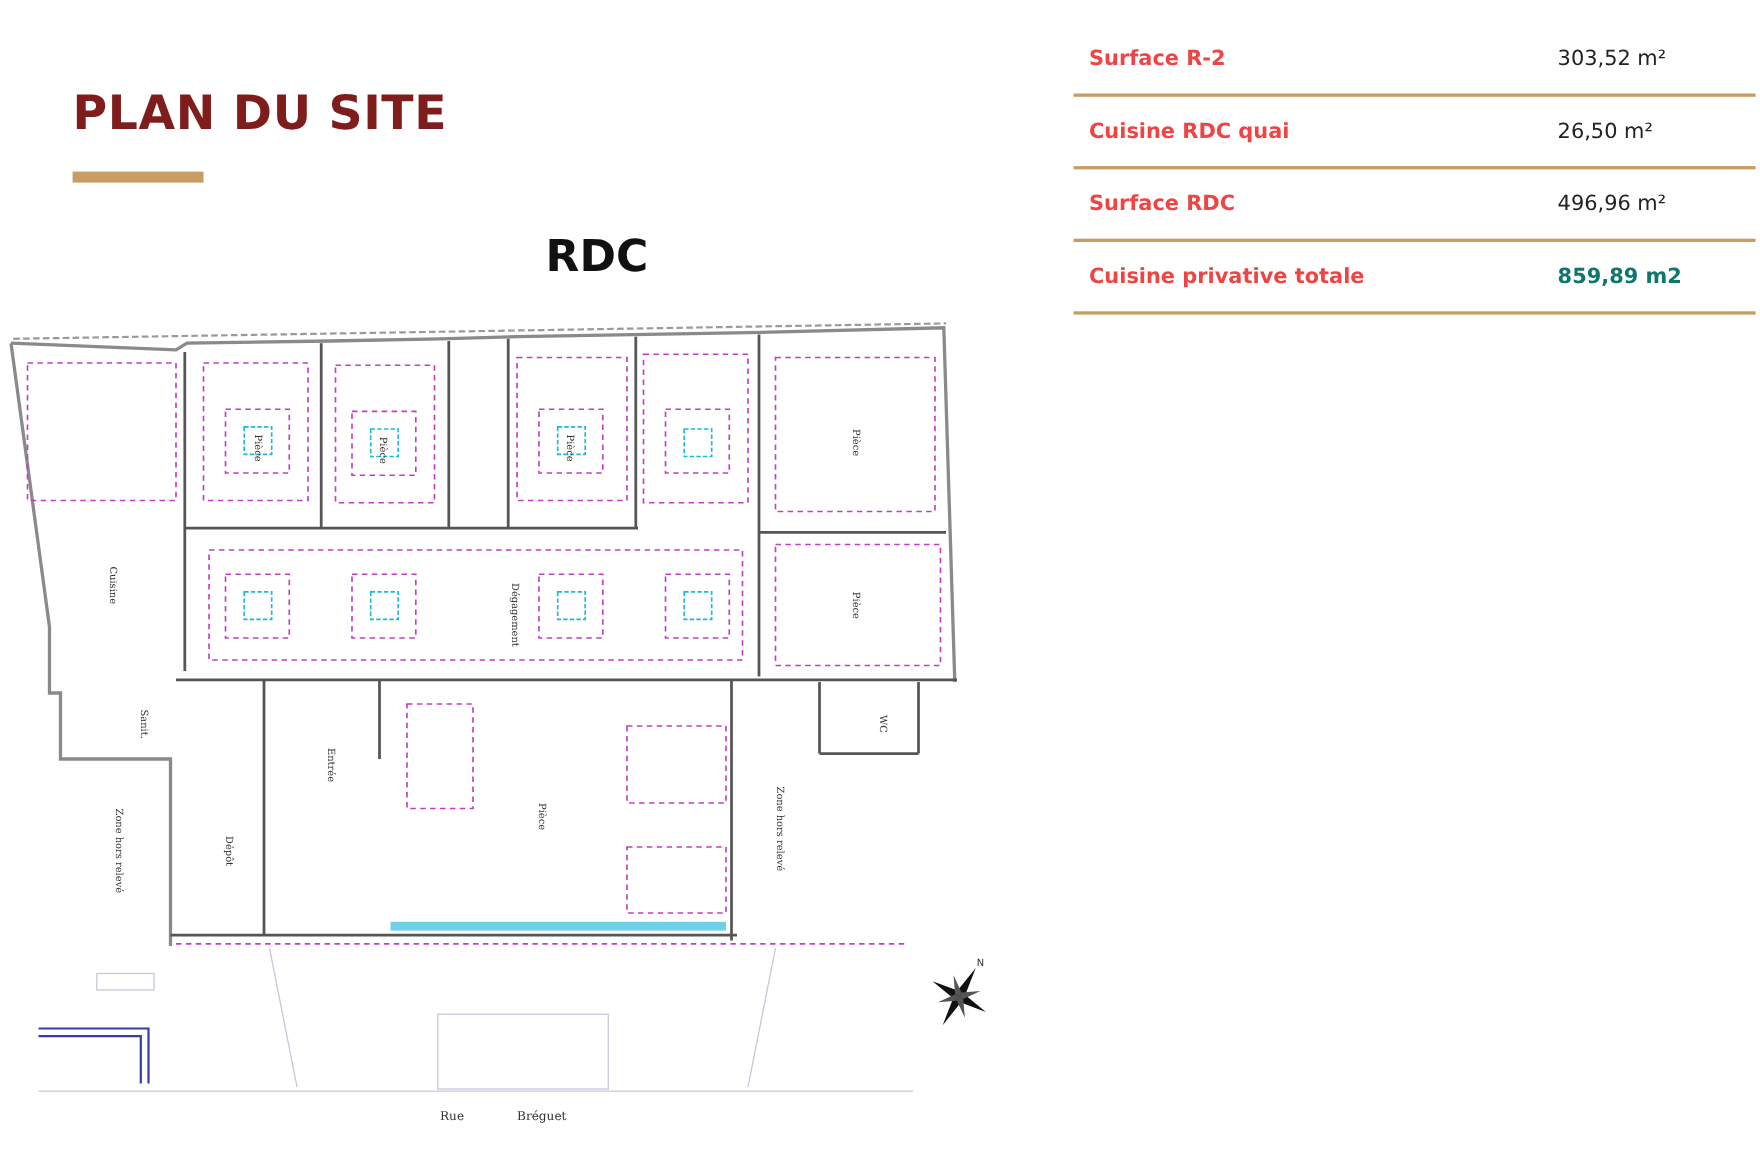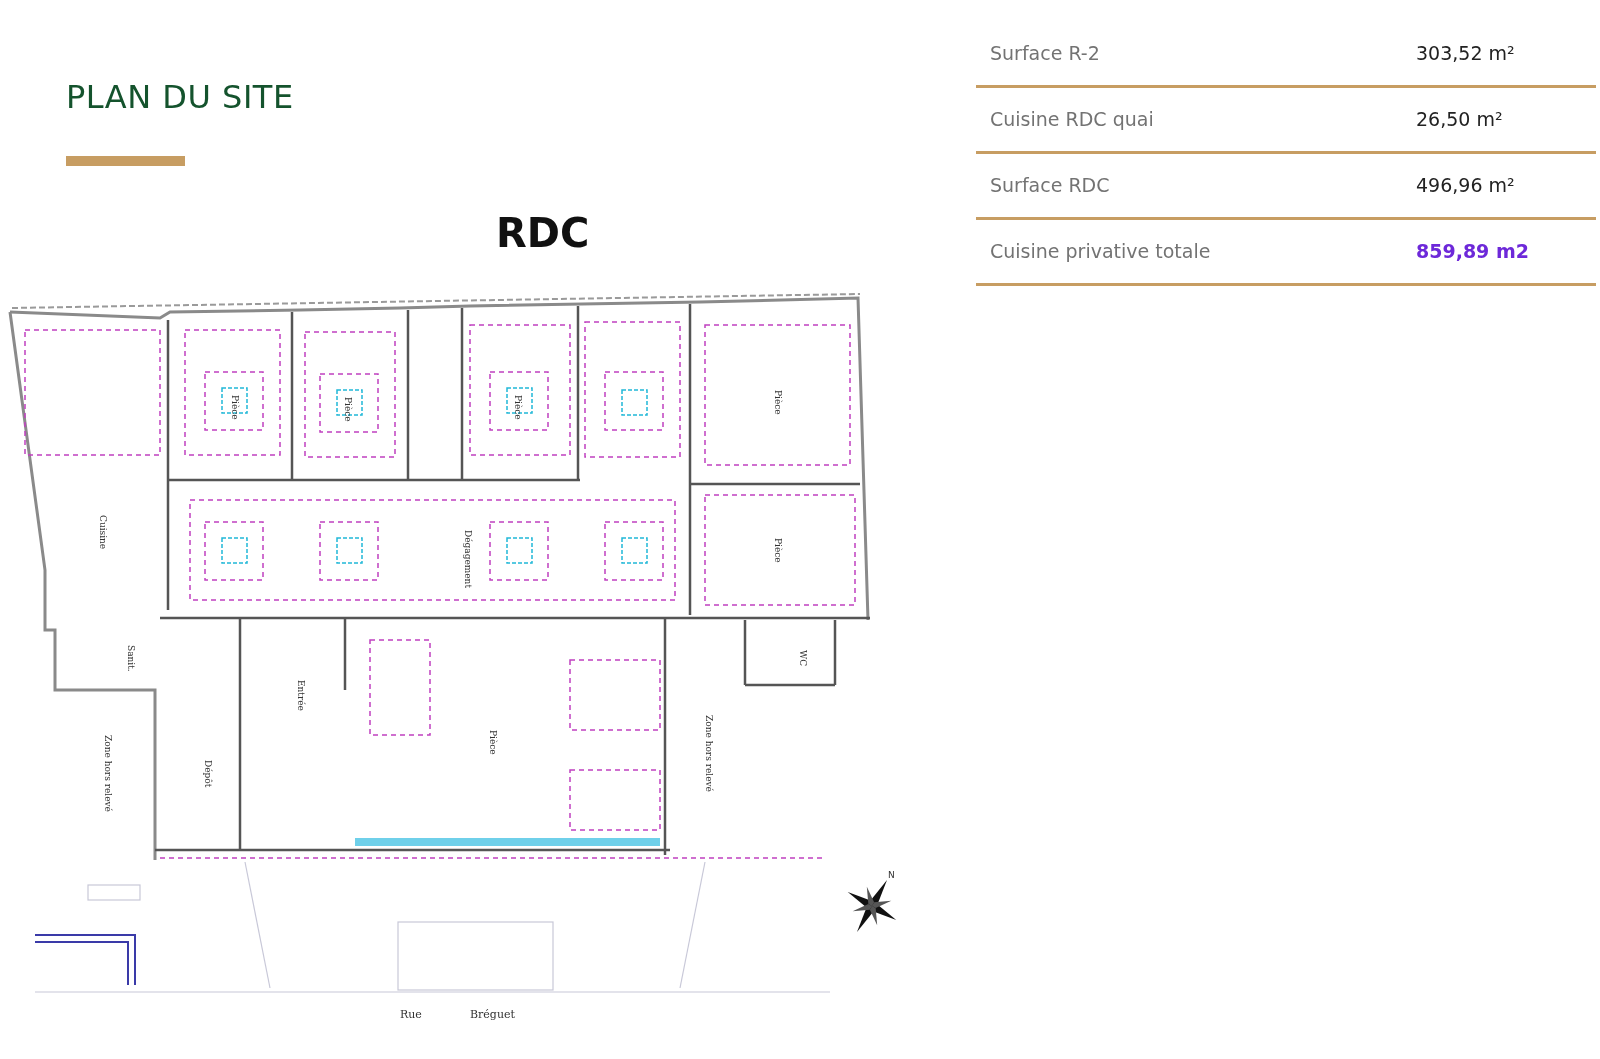--- a/index.html
+++ b/index.html
@@ -1,26 +1,26 @@
 <!DOCTYPE html>
 <html><head>
 <meta charset="utf-8">
 <style>
   html, body { margin:0; padding:0; background:#ffffff; }
   body { width:1600px; height:1059px; position:relative; overflow:hidden;
          font-family:"DejaVu Sans", sans-serif; color:#1a1a1a; }
-  .title { position:absolute; left:66px; top:78px; font-size:32px; font-weight:400;
-           letter-spacing:0.5px; color:#14532d; }
+  .title { position:absolute; left:66px; top:78px; font-size:43px; font-weight:700;
+           letter-spacing:0.5px; color:#7f1d1d; }
   .title-bar { position:absolute; left:66px; top:156px; width:119px; height:10px; background:#c79d62; }
   .subtitle { position:absolute; left:448px; top:210px; font-size:40px; font-weight:700; color:#111;margin-left:48px; }
   .table { position:absolute; left:976px; top:22px; width:620px; }
   .row { position:relative; height:66px; border-bottom:3px solid #c79d62; box-sizing:border-box; }
-  .row .lbl { position:absolute; left:14px; top:20px; font-size:19px; color:#737373; }
+  .row .lbl { position:absolute; left:14px; top:20px; font-size:19px; color:#ef4444;font-weight:bold; }
   .row .val { position:absolute; left:440px; top:20px; font-size:19px; color:#222;text-align:center; }
-  .row.total .val { font-weight:bold; color:#6d28d9; }
+  .row.total .val { font-weight:bold; color:#0f766e; }
   .plan { position:absolute; left:0; top:290px; width:930px; height:760px; }
   .street { font-family:"DejaVu Serif", serif; font-size:11px; fill:#333; }
   .rm { font-family:"DejaVu Serif", serif; font-size:9px; fill:#333; }
 </style>
 </head>
 <body>
 
 <div class="title">PLAN DU SITE</div>
 <div class="title-bar"></div>
 <div class="subtitle">RDC</div>

